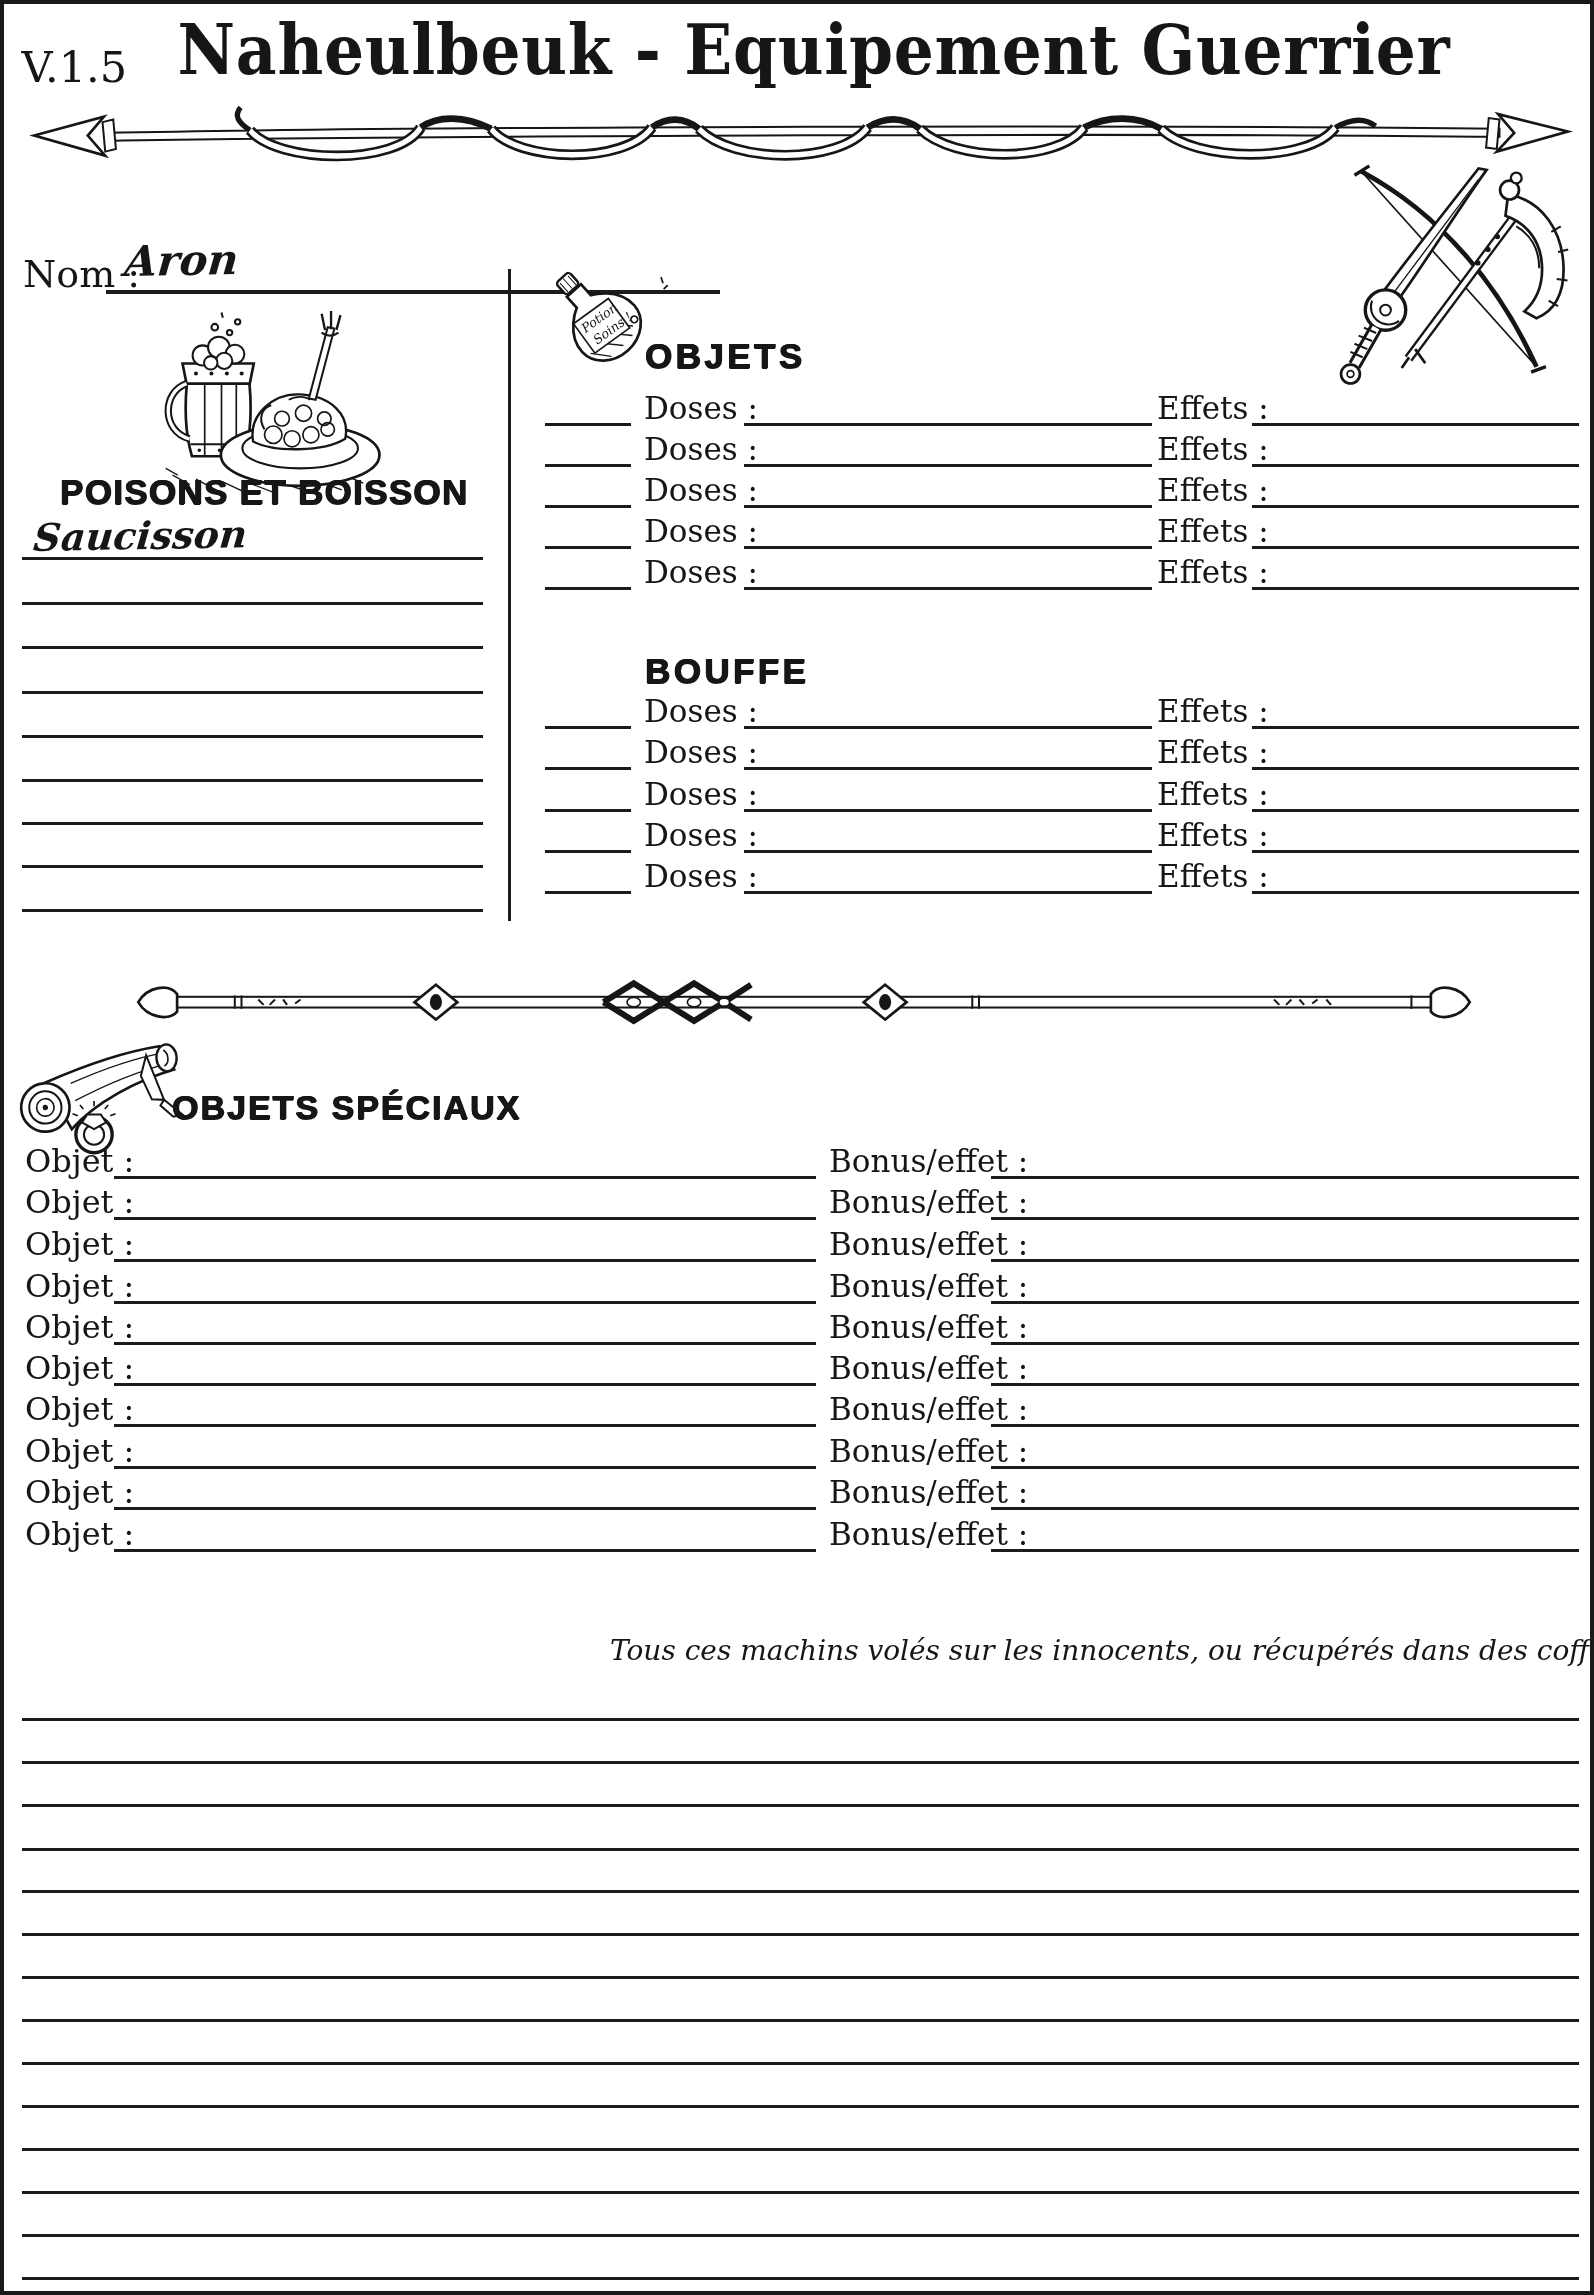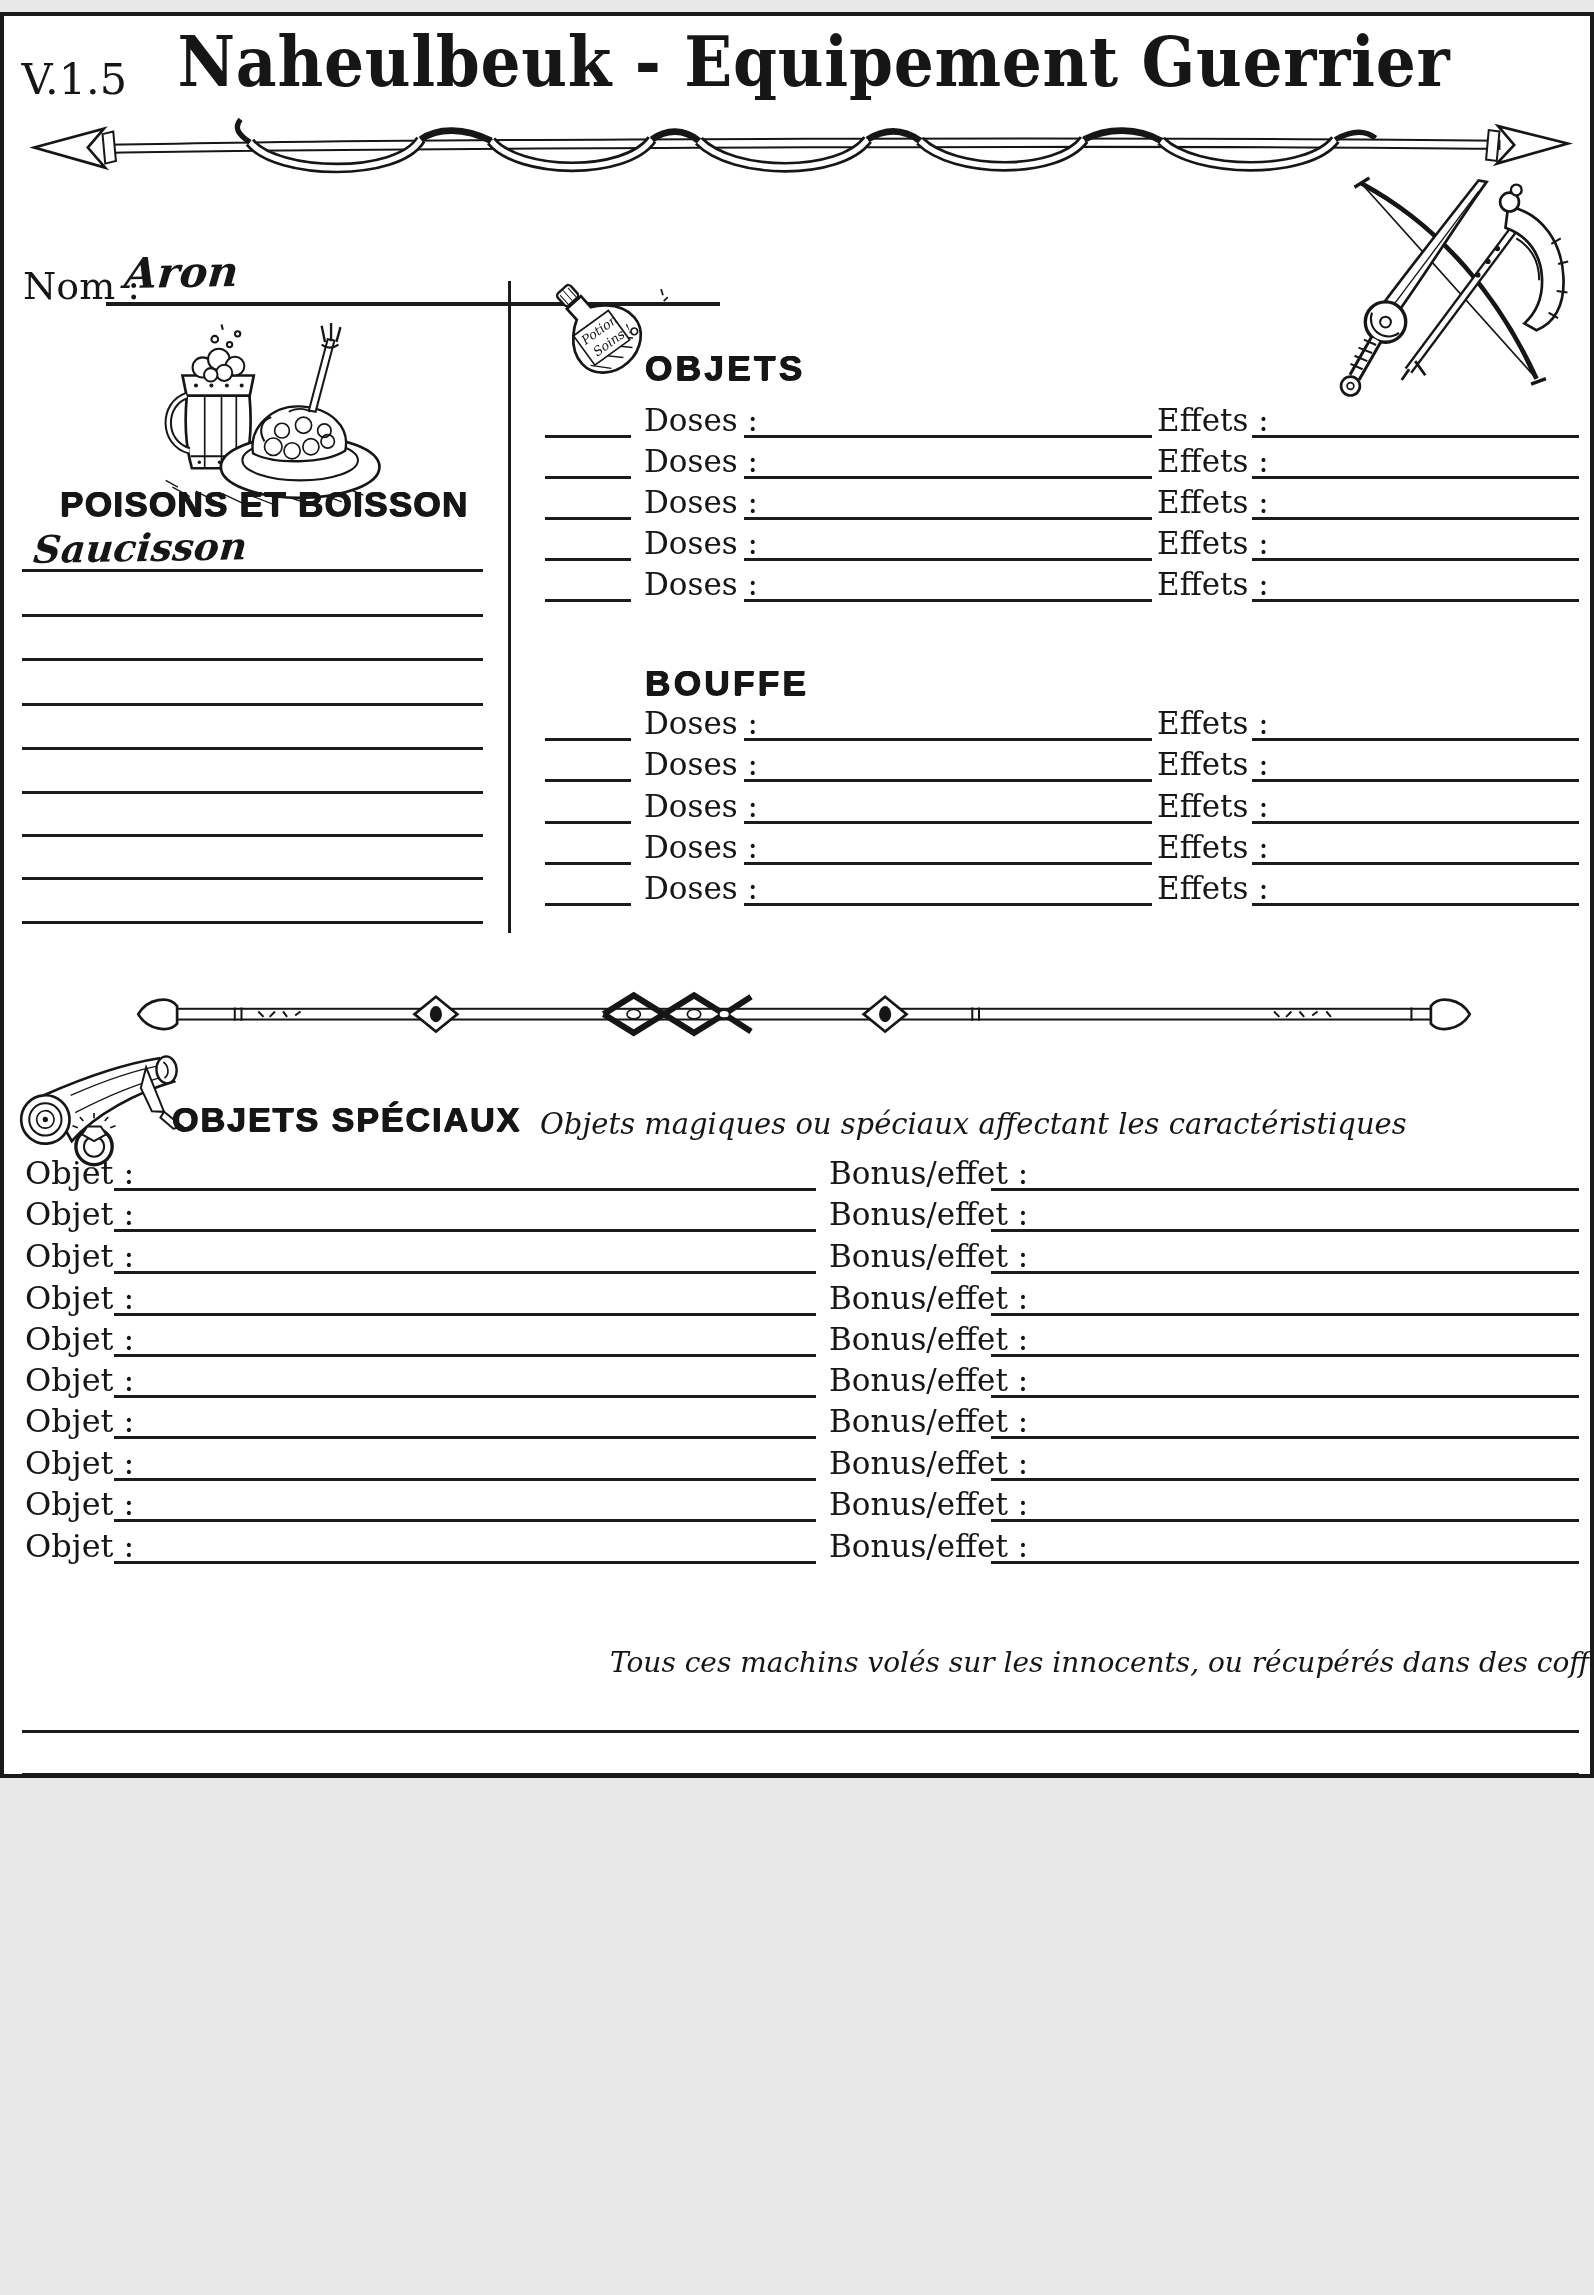--- a/index.html
+++ b/index.html
@@ -1,17 +1,17 @@
 <!DOCTYPE html>
 <html style="font-size:10.8px"><head>
 <meta charset="utf-8">
 <style>
   html,body{margin:0;padding:0;background:#e8e8e8;}
   .page{
-    position:relative; width:1594px; height:1766px; margin:12px auto;
+    position:relative; width:1594px; height:2295px; margin:0 auto;
     background:#ffffff; color:#161616; box-sizing:border-box;
     border:4.7px solid #1a1a1a; overflow:hidden;
     font-family:"DejaVu Serif","Liberation Serif",serif;
   }
   .abs{position:absolute;}
   .rule{position:absolute;background:#1b1b1b;height:3.4px;}
   .vrule{position:absolute;background:#1b1b1b;width:3.4px;}
   .fatsans{
     font-family:"Liberation Sans","DejaVu Sans",sans-serif;
     font-weight:bold; letter-spacing:1.3px; line-height:1; white-space:nowrap;
@@ -344,21 +344,20 @@
         <path d="M232,96 L258,120 L244,122 L226,104 Z" fill="#fff" stroke="#161616" stroke-width="3"></path>
       </g>
       <circle cx="128" cy="142" r="27" fill="#fff" stroke="#161616" stroke-width="5"></circle>
       <circle cx="128" cy="142" r="15" class="ink" stroke-width="3"></circle>
       <path d="M118,112 L138,112 L146,124 L128,134 L110,124 Z" fill="#fff" stroke="#161616" stroke-width="3"></path>
       <path d="M128,100 l0,-8 M112,104 l-5,-6 M144,104 l5,-6 M104,114 l-8,-3 M152,114 l8,-3" class="ink" stroke-width="2.5"></path>
     </svg>
   </div>
 
   <div class="abs fatsans" style="left:168px;top:1086px;font-size:34px;letter-spacing:2px;">OBJETS SPÉCIAUX</div>
-  <div class="abs ital" style="left:536px;top:1094px;font-size:29px;">Objets magiques ou spéciaux affectant les caractéristiques</div>
 
   <div class="row" style="top:1135px;height:40px;">
     <span class="lbl serlbl" style="left:21px;font-size:32px;">Objet :</span>
     <span class="ln" style="left:110px;width:702px;"></span>
     <span class="val hand" style="left:120px;"></span>
     <span class="lbl serlbl" style="left:825px;">Bonus/effet :</span>
     <span class="ln" style="left:987px;width:588px;"></span>
     <span class="val hand" style="left:997px;"></span>
   </div>
   <div class="row" style="top:1176px;height:40px;">

